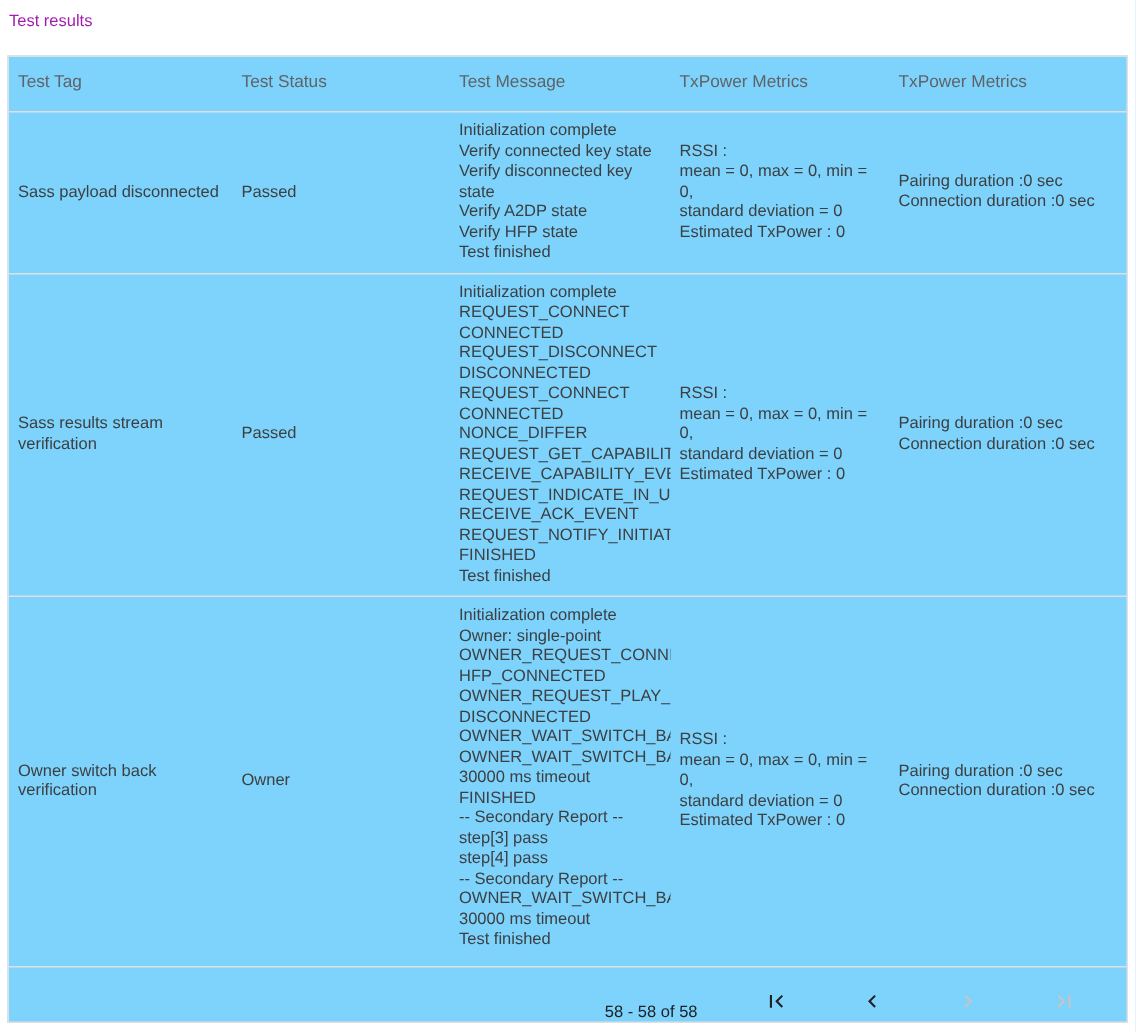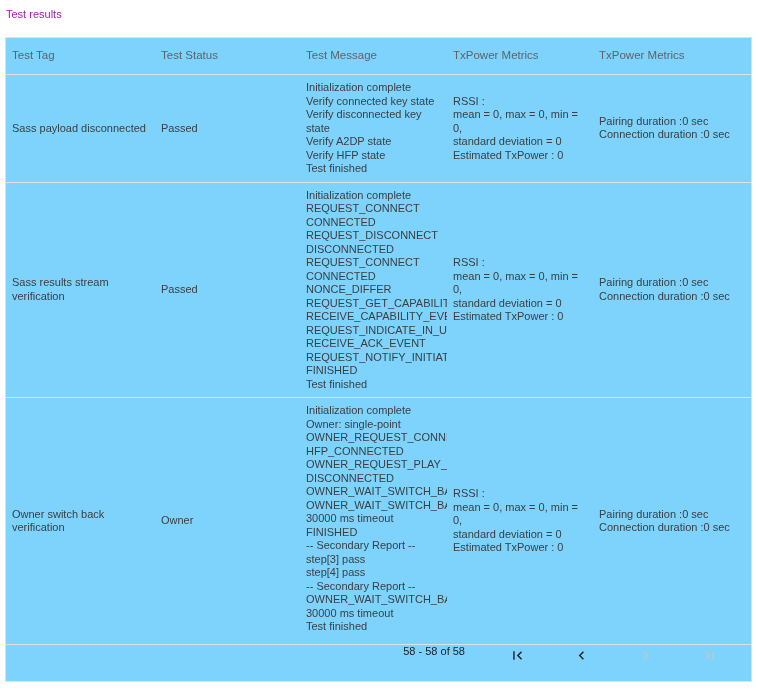--- a/index.html
+++ b/index.html
@@ -46,21 +46,21 @@
     padding-top: 6px;
     padding-bottom: 6px;
   }
   .row-1 { min-height: 107px; }
   .row-2 { min-height: 213px; }
   .row-3 { min-height: 247px; }
   .footer {
     height: 37px;
     border-top: 1px solid var(--border, #e0e0e0);
     display: flex;
-    align-items: flex-start;
+    align-items: flex-end;
     justify-content: flex-end;
     padding-right: 30px;
     gap: 40px;
   }
   .range-label { font-size: 11px; color: #202124; }
   .pg-btn {
     width: 24px; height: 24px;
     display: flex; align-items: center; justify-content: center;
     background: none; border: none;
     color: var(--icon-enabled, #202124);

